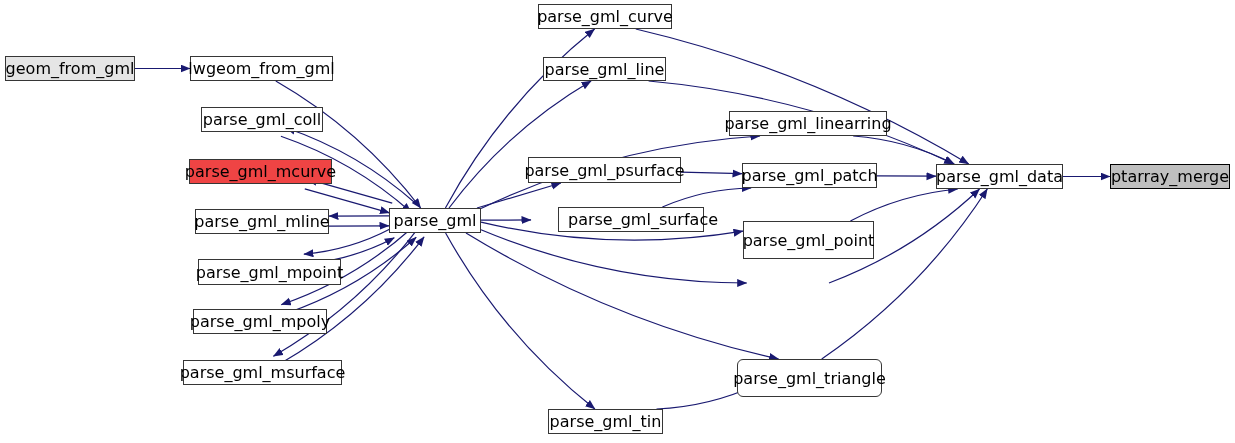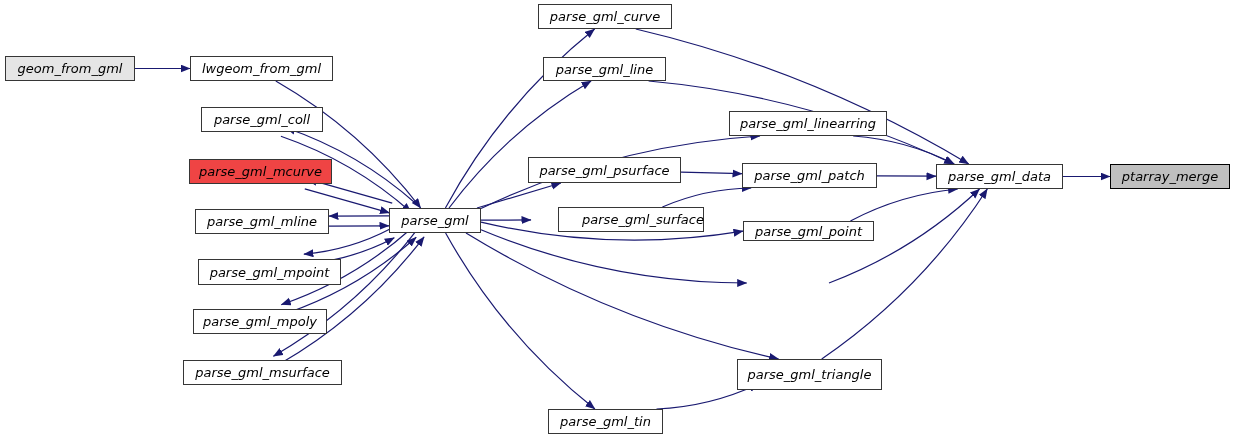--- a/index.html
+++ b/index.html
@@ -10,26 +10,25 @@
     font-family:"DejaVu Sans", sans-serif;
     overflow:hidden;
   }
   .edge-layer{position:absolute;left:0;top:0;width:1235px;height:443px;z-index:1;}
   .node{
     position:absolute;
     box-sizing:border-box;
     display:flex;align-items:center;justify-content:center;
     background:#ffffff;
     border:1.4px solid #363636;
-    font-size:13px;
+    font-size:16px;
     color:#000000;
     white-space:nowrap;
     z-index:2;
     cursor:pointer;
-    font-style:italic;
   }
   .node.hl{border-color:#000000;cursor:default;}
 </style>
 </head>
 <body>
 
 <div class="graph-canvas">
   <svg id="edge-layer" class="edge-layer" width="1235" height="443" viewBox="0 0 1235 443" xmlns="http://www.w3.org/2000/svg">
     <defs>
       <marker id="arrowhead" markerWidth="11" markerHeight="9" refX="9.5" refY="4" orient="auto" markerUnits="userSpaceOnUse">
@@ -81,17 +80,17 @@
   <div class="node" style="left: 193px; top: 309px; width: 134px; height: 25px; background: rgb(255, 255, 255); color: rgb(0, 0, 0);">parse_gml_mpoly</div>
   <div class="node" style="left: 183px; top: 360px; width: 159px; height: 25px; background: rgb(255, 255, 255); color: rgb(0, 0, 0);">parse_gml_msurface</div>
   <div class="node" style="left: 389px; top: 208px; width: 92px; height: 25px; background: rgb(255, 255, 255); color: rgb(0, 0, 0);">parse_gml</div>
   <div class="node" style="left: 538px; top: 4px; width: 134px; height: 25px; background: rgb(255, 255, 255); color: rgb(0, 0, 0);">parse_gml_curve</div>
   <div class="node" style="left: 543px; top: 57px; width: 123px; height: 24px; background: rgb(255, 255, 255); color: rgb(0, 0, 0);">parse_gml_line</div>
   <div class="node" style="left: 528px; top: 157px; width: 153px; height: 26px; background: rgb(255, 255, 255); color: rgb(0, 0, 0);">parse_gml_psurface</div>
   <div class="node" style="left: 558px; top: 207px; width: 146px; height: 25px; background: rgb(255, 255, 255); color: rgb(0, 0, 0); padding-left: 24px;">parse_gml_surface</div>
   <div class="node" style="left: 548px; top: 409px; width: 115px; height: 25px; background: rgb(255, 255, 255); color: rgb(0, 0, 0);">parse_gml_tin</div>
   <div class="node" style="left: 729px; top: 111px; width: 158px; height: 25px; background: rgb(255, 255, 255); color: rgb(0, 0, 0);">parse_gml_linearring</div>
   <div class="node" style="left: 742px; top: 163px; width: 135px; height: 25px; background: rgb(255, 255, 255); color: rgb(0, 0, 0);">parse_gml_patch</div>
-  <div class="node" style="left: 743px; top: 221px; width: 131px; height: 20px; background: rgb(255, 255, 255); color: rgb(0, 0, 0);">parse_gml_point</div>
-  <div class="node" style="left: 737px; top: 359px; width: 145px; height: 31px; background: rgb(255, 255, 255); color: rgb(0, 0, 0);">parse_gml_triangle</div>
+  <div class="node" style="left: 743px; top: 221px; width: 131px; height: 38px; background: rgb(255, 255, 255); color: rgb(0, 0, 0);">parse_gml_point</div>
+  <div class="node" style="left: 737px; top: 359px; width: 145px; height: 38px; background: rgb(255, 255, 255); color: rgb(0, 0, 0); border-radius: 6px;">parse_gml_triangle</div>
   <div class="node" style="left: 936px; top: 164px; width: 127px; height: 25px; background: rgb(255, 255, 255); color: rgb(0, 0, 0);">parse_gml_data</div>
   <div class="node hl" style="left: 1110px; top: 164px; width: 120px; height: 25px; background: rgb(191, 191, 191); color: rgb(0, 0, 0);">ptarray_merge</div>
 </div>
 
 </body></html>

